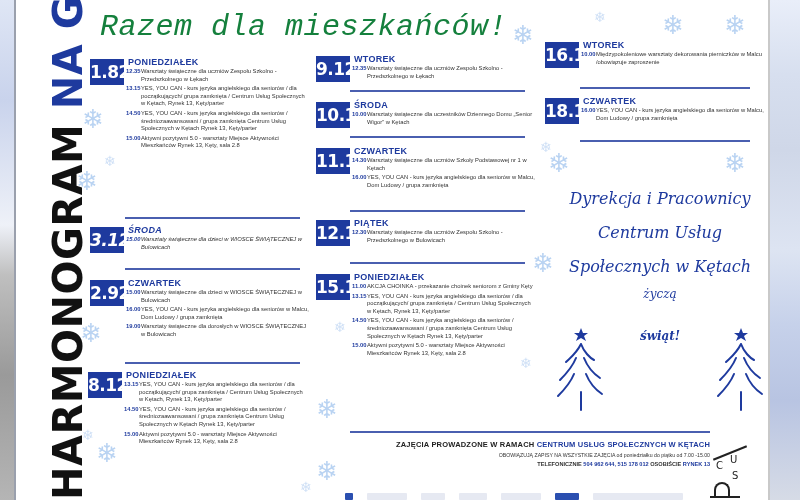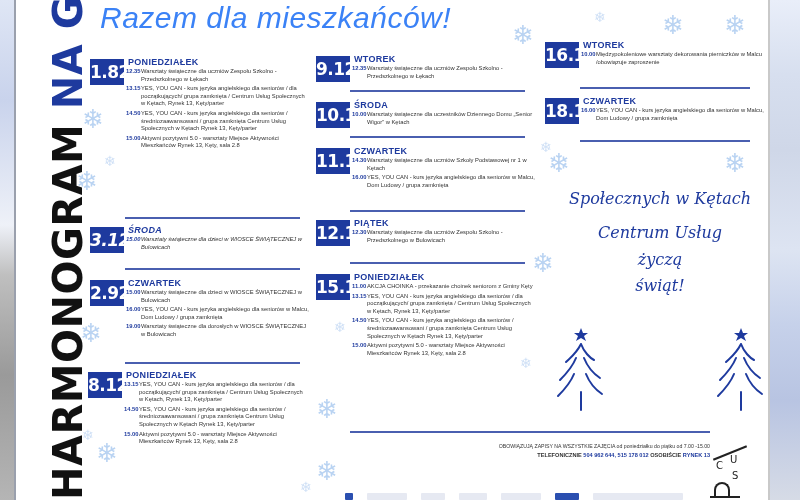--- a/index.html
+++ b/index.html
@@ -12,39 +12,39 @@
   .blur-right { position: absolute; right: 0; top: 0; width: 32px; height: 500px;
     background: linear-gradient(180deg, #e9eef9 0%, #d7dfef 15%, #cfd7e8 30%, #dde4f2 50%, #c6d1ea 65%, #b8c4e2 80%, #d6dbe6 100%); }
   .blur-right::before { content: ""; position: absolute; left: 0; top: 0; width: 2px; height: 100%; background: #c9c9c9; }
 
   .vertical-title { position: absolute; left: 16px; top: 0; width: 60px; height: 500px; }
   .vertical-title .vt-inner { position: absolute; left: 30px; top: 500px; transform-origin: 0 0; transform: rotate(-90deg);
     white-space: nowrap; font-weight: 900; font-size: 40px; letter-spacing: 0.5px; line-height: 44px; font-family: "DejaVu Sans", sans-serif; }
   .vt-black { color: #111; }
   .vt-blue { color: #1e3a9e; }
 
-  .headline { position: absolute; left: 100px; top: 1px; font-family: Liberation Sans, sans-serif; font-style: italic;
-    font-size: 30px; color: #3b82f6; letter-spacing: 0.5px; }
+  .headline { position: absolute; left: 100px; top: 10px; font-family: Liberation Mono, monospace; font-style: italic;
+    font-size: 30px; color: #15803d; letter-spacing: 0.5px; }
 
   .day { position: absolute; width: 220px; }
   .date-box { position: absolute; left: 0; top: 2px; background: #1e3a9e; color: #fff; font-weight: bold;
     font-size: 17px; text-align: center; line-height: 26px; height: 26px; width: 34px; font-family: "DejaVu Sans", sans-serif; letter-spacing: -0.5px; }
   .day-name { position: absolute; left: 38px; top: 0; color: #1e3a9e; font-size: 9px; font-weight: bold; letter-spacing: 0.3px; }
   .events { position: absolute; left: 36px; top: 11px; right: 0; }
   .event { display: flex; font-size: 5.8px; line-height: 7.6px; color: #333; margin-bottom: 2px; }
   .event .t { color: #1e3a9e; width: 15px; flex: none; font-weight: bold; }
   .event .d { flex: 1; }
   .sep { position: absolute; height: 2px; background: #4a5fb0; }
 
   .flake { position: absolute; color: #b9d3f2; font-size: 26px; line-height: 1; }
   .flake.sm { font-size: 14px; color: #cfe0f6; }
 
   .greeting { position: absolute; left: 560px; top: 182px; width: 200px; text-align: center;
     font-family: "DejaVu Serif", serif; font-style: italic; color: #1e3a9e; font-size: 16px; line-height: 34px; }
-  .greeting .small { font-size: 16px; line-height: 20px; }
+  .greeting .small { font-size: 12px; line-height: 20px; }
   .tree { position: absolute; }
 
   .footer { position: absolute; left: 340px; top: 440px; width: 370px; text-align: right; }
   .footer .f1 { font-size: 7.5px; font-weight: bold; color: #222; letter-spacing: 0.2px; }
   .footer .f1 .hl { color: #1e3a9e; }
   .footer .f2 { font-size: 5.2px; color: #333; margin-top: 3px; }
   .footer .f3 { font-size: 5.6px; color: #333; margin-top: 3px; font-weight: bold; }
   .footer .f3 .hl { color: #1e3a9e; }
 
   .logos { position: absolute; left: 345px; top: 492px; width: 340px; height: 8px; display: flex; gap: 14px; align-items: center; }
@@ -261,36 +261,40 @@
   <div class="events">
     <div class="event">
         <span class="t">16.00</span>
         <span class="d">YES, YOU CAN - kurs języka angielskiego dla seniorów w Malcu, Dom Ludowy / grupa zamknięta</span>
       </div>
   </div>
 </div>
 <div class="sep" style="left:580px;top:140px;width:170px;"></div>
 
 <div class="greeting">
+  <div>Dyrekcja i Pracownicy</div>
+  <div>Centrum Usług</div>
   <div>Społecznych w Kętach</div>
-  <div>Centrum Usług</div>
   <div class="small">życzą</div>
-  <div class="small" style="margin-top:6px;">świąt!</div>
+  <div class="small" style="margin-top:22px;font-weight:bold;">świąt!</div>
 </div>
 
 <svg class="tree" style="left:556px;top:326px;" width="50" height="90" viewBox="0 0 50 90">
   <polygon points="25,2 27,7 32,7 28,10 30,15 25,12 20,15 22,10 18,7 23,7" fill="#1e3a9e"></polygon>
   <path d="M25 18 C20 28 14 32 10 36 M25 18 C28 26 34 32 38 34 M20 32 C16 42 10 48 4 54 M28 32 C32 42 38 48 44 52 M18 48 C14 58 8 64 2 70 M30 48 C34 58 40 64 46 68 M25 66 L25 84" stroke="#1e3a9e" stroke-width="2" fill="none" stroke-linecap="round"></path>
 </svg>
 <svg class="tree" style="left:716px;top:326px;" width="50" height="90" viewBox="0 0 50 90">
   <polygon points="25,2 27,7 32,7 28,10 30,15 25,12 20,15 22,10 18,7 23,7" fill="#1e3a9e"></polygon>
   <path d="M25 18 C20 28 14 32 10 36 M25 18 C28 26 34 32 38 34 M20 32 C16 42 10 48 4 54 M28 32 C32 42 38 48 44 52 M18 48 C14 58 8 64 2 70 M30 48 C34 58 40 64 46 68 M25 66 L25 84" stroke="#1e3a9e" stroke-width="2" fill="none" stroke-linecap="round"></path>
 </svg>
 
 <div class="footer">
+  <div class="f1">
+    <span>ZAJĘCIA PROWADZONE W RAMACH </span><span class="hl">CENTRUM USŁUG SPOŁECZNYCH W KĘTACH</span>
+  </div>
   <div class="f2">OBOWIĄZUJĄ ZAPISY NA WSZYSTKIE ZAJĘCIA od poniedziałku do piątku od 7.00 -15.00</div>
   <div class="f3">
     <span>TELEFONICZNIE </span><span class="hl">504 962 644,  515 178 012</span><span> OSOBIŚCIE </span><span class="hl">RYNEK 13</span>
   </div>
 </div>
 
 <div class="logos">
   <div class="logo blue" style="width:8px;"></div>
   <div class="logo" style="width:40px;"></div>
   <div class="logo" style="width:24px;"></div>

